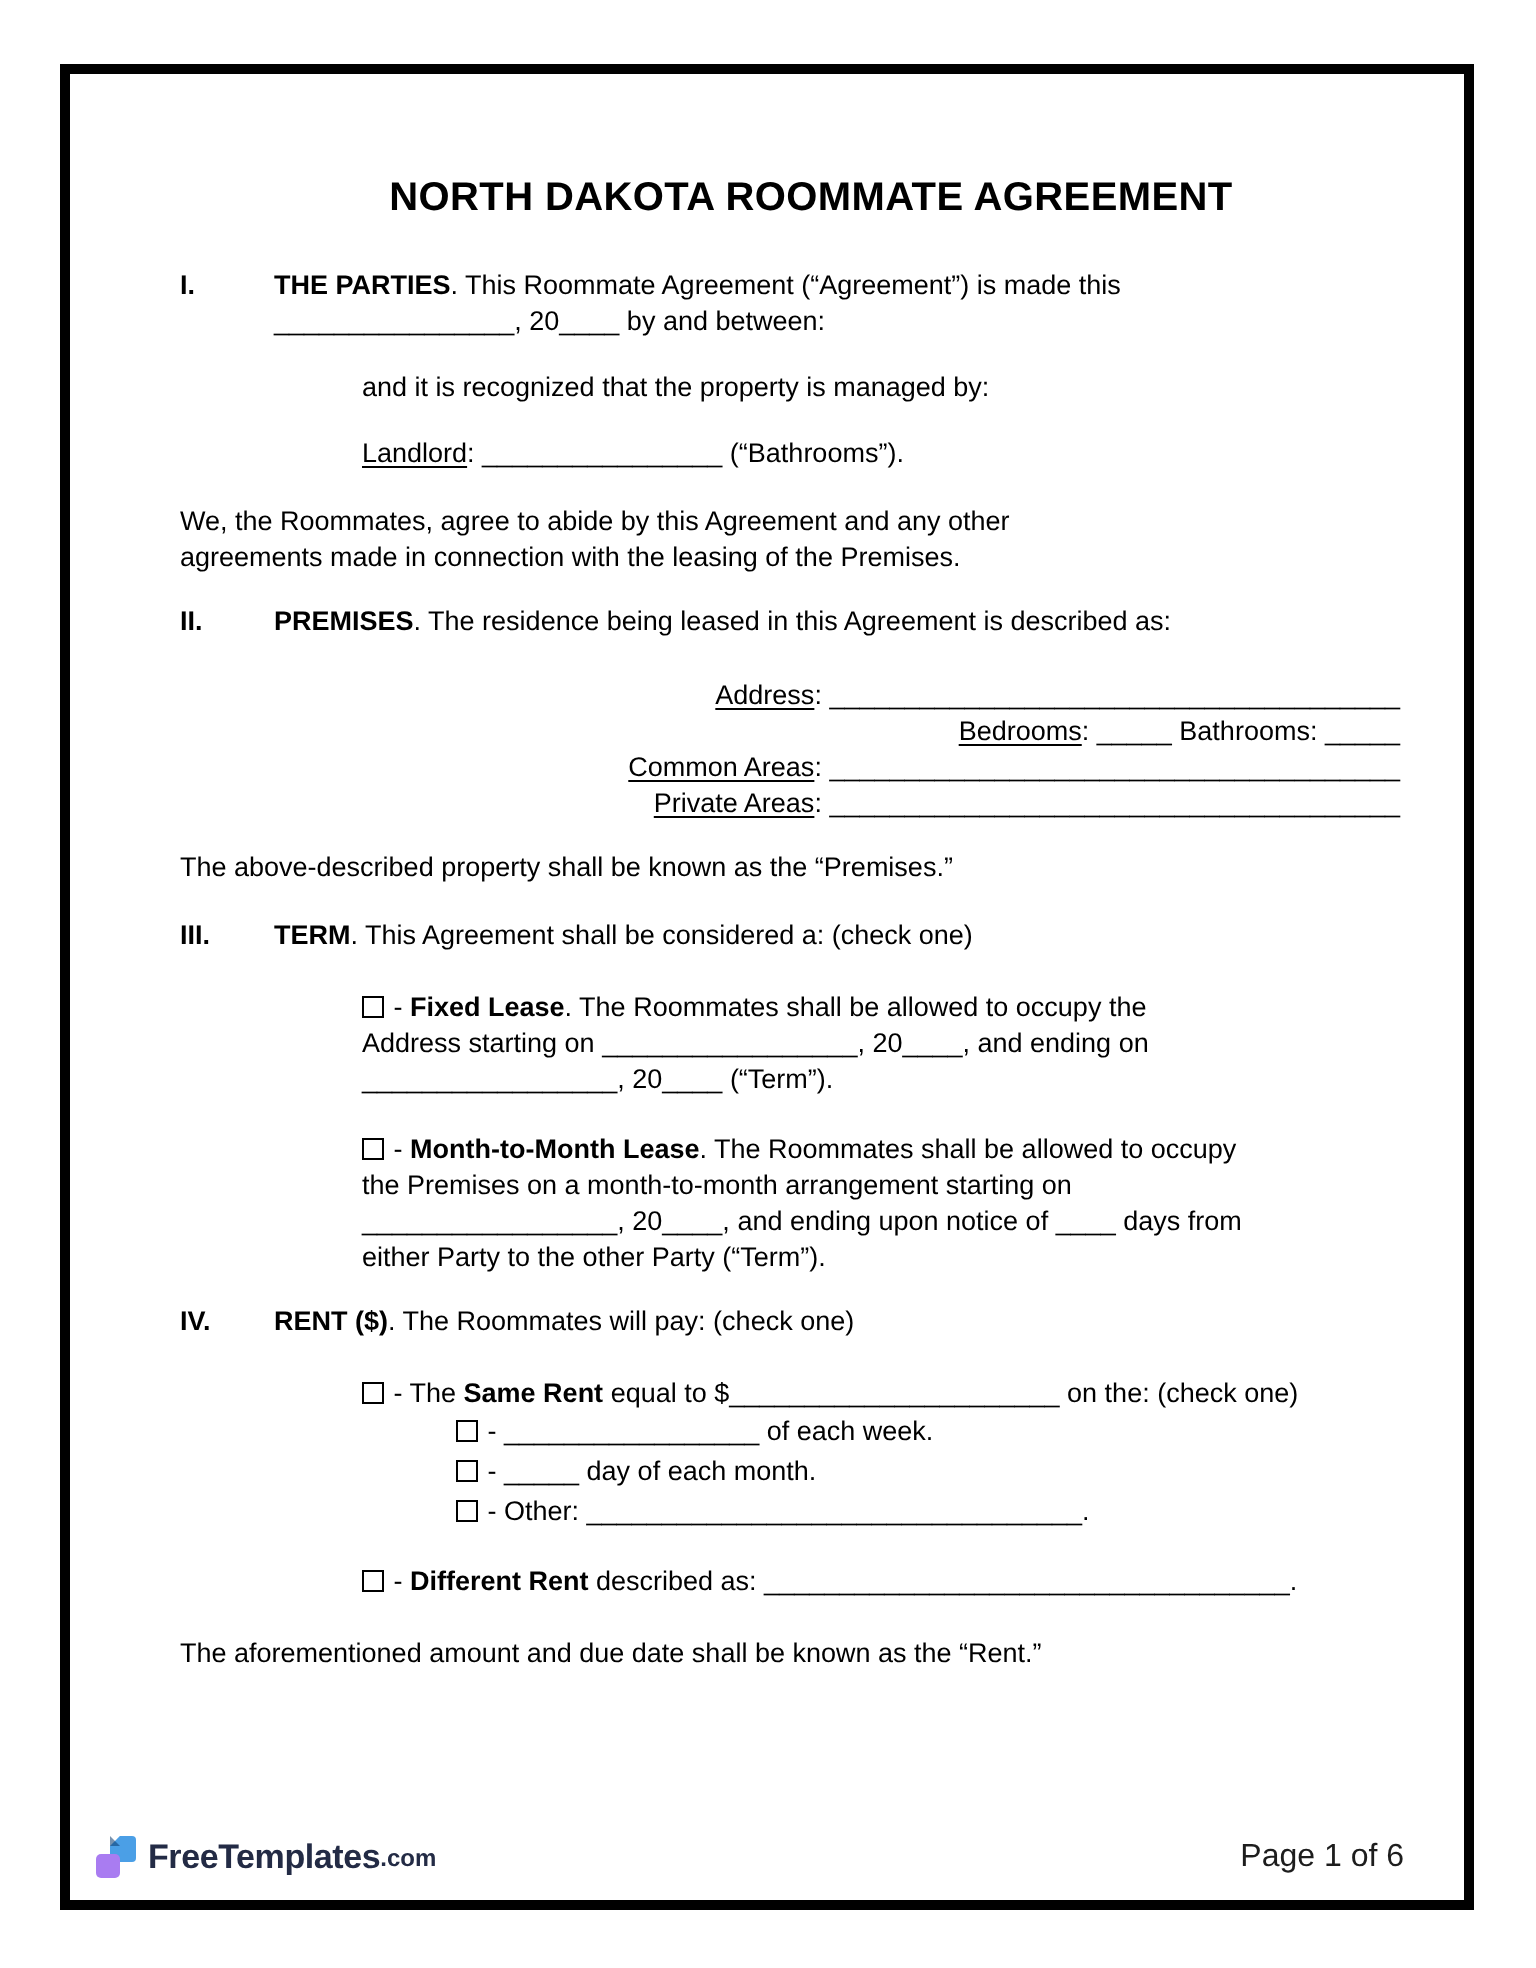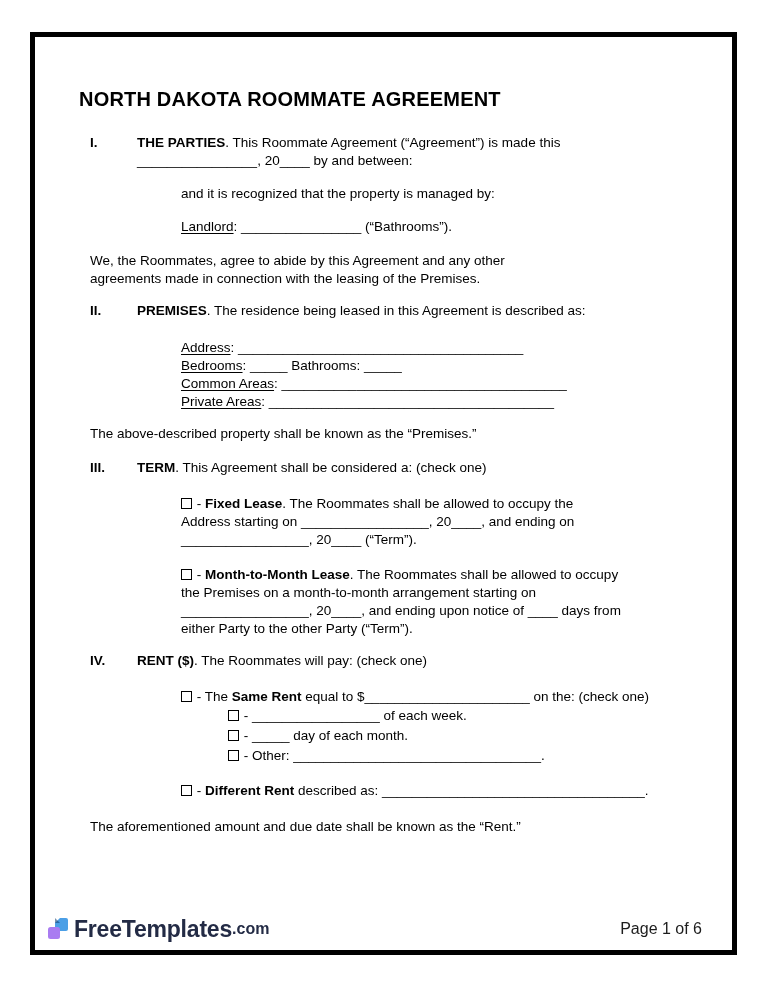--- a/index.html
+++ b/index.html
@@ -12,41 +12,42 @@
     line-height:18px;
   }
   .page {
     position:absolute; left:30px; top:32px;
     width:697px; height:913px;
     border:5px solid #000;
     background:#fff;
   }
   .title {
     margin-top:49px;
+    text-align:center;
     font-size:20px; font-weight:bold; line-height:26px;
     letter-spacing:0.2px;
     padding-left:44px;
   }
   .content { margin:22px 32px 0 55px; }
   .sec { display:grid; grid-template-columns:47px 1fr; }
   .num { font-weight:bold; }
   .line { white-space:nowrap; }
   .b { font-weight:bold; }
   .u { text-decoration:underline; text-underline-offset:2px; }
   .ind2 { margin-left:91px; }
   .ind3 { margin-left:47px; }
   .cb {
     display:inline-block; width:9px; height:9px;
     border:1.4px solid #000; margin-right:1px;
     vertical-align:-1px; background:#fff;
   }
   .sub .line { line-height:20px; }
   
   .mt14 { margin-top:14px; } .mt15 { margin-top:15px; } .mt16 { margin-top:16px; }
-  .mt17 { margin-top:17px; } .mt18 { margin-top:18px; } .mt19 { margin-top:19px; }
+  .mt17 { margin-top:17px; } .mt18 { margin-top:18px; } .mt19 { margin-top:19px;text-align:right; }
   .footer {
     position:absolute; left:13px; right:30px; bottom:7px;
     display:flex; justify-content:space-between; align-items:center;
     height:28px;
   }
   .logo { display:flex; align-items:center; }
   .logo-icon { position:relative; width:21px; height:22px; margin-right:5px; }
   .logo-blue {
     position:absolute; right:1px; top:0; width:13px; height:13px;
     border-radius:2px;
@@ -54,22 +55,22 @@
   }
   .logo-fold {
     position:absolute; right:9px; top:0; width:5px; height:5px;
     clip-path:polygon(0 0, 100% 100%, 0 100%);
     opacity:0.55; background:#0b3a6e;
   }
   .logo-purple {
     position:absolute; left:0; bottom:1px; width:12px; height:12px;
     border-radius:2.5px;
   }
-  .brand { font-size:23px; font-weight:bold; color:#232b45; letter-spacing:-0.2px; }
-  .brand-suffix { font-size:16px; font-weight:bold; color:#232b45; }
+  .brand { font-size:17px; font-weight:bold; color:#232b45; letter-spacing:-0.2px; }
+  .brand-suffix { font-size:12px; font-weight:bold; color:#232b45; }
   .page-indicator { font-size:16px; color:#1d1d1d; }
 </style>
 </head>
 <body>
 
 <div class="page">
 
   <div class="title">NORTH DAKOTA ROOMMATE AGREEMENT</div>
 
   <div class="content">

